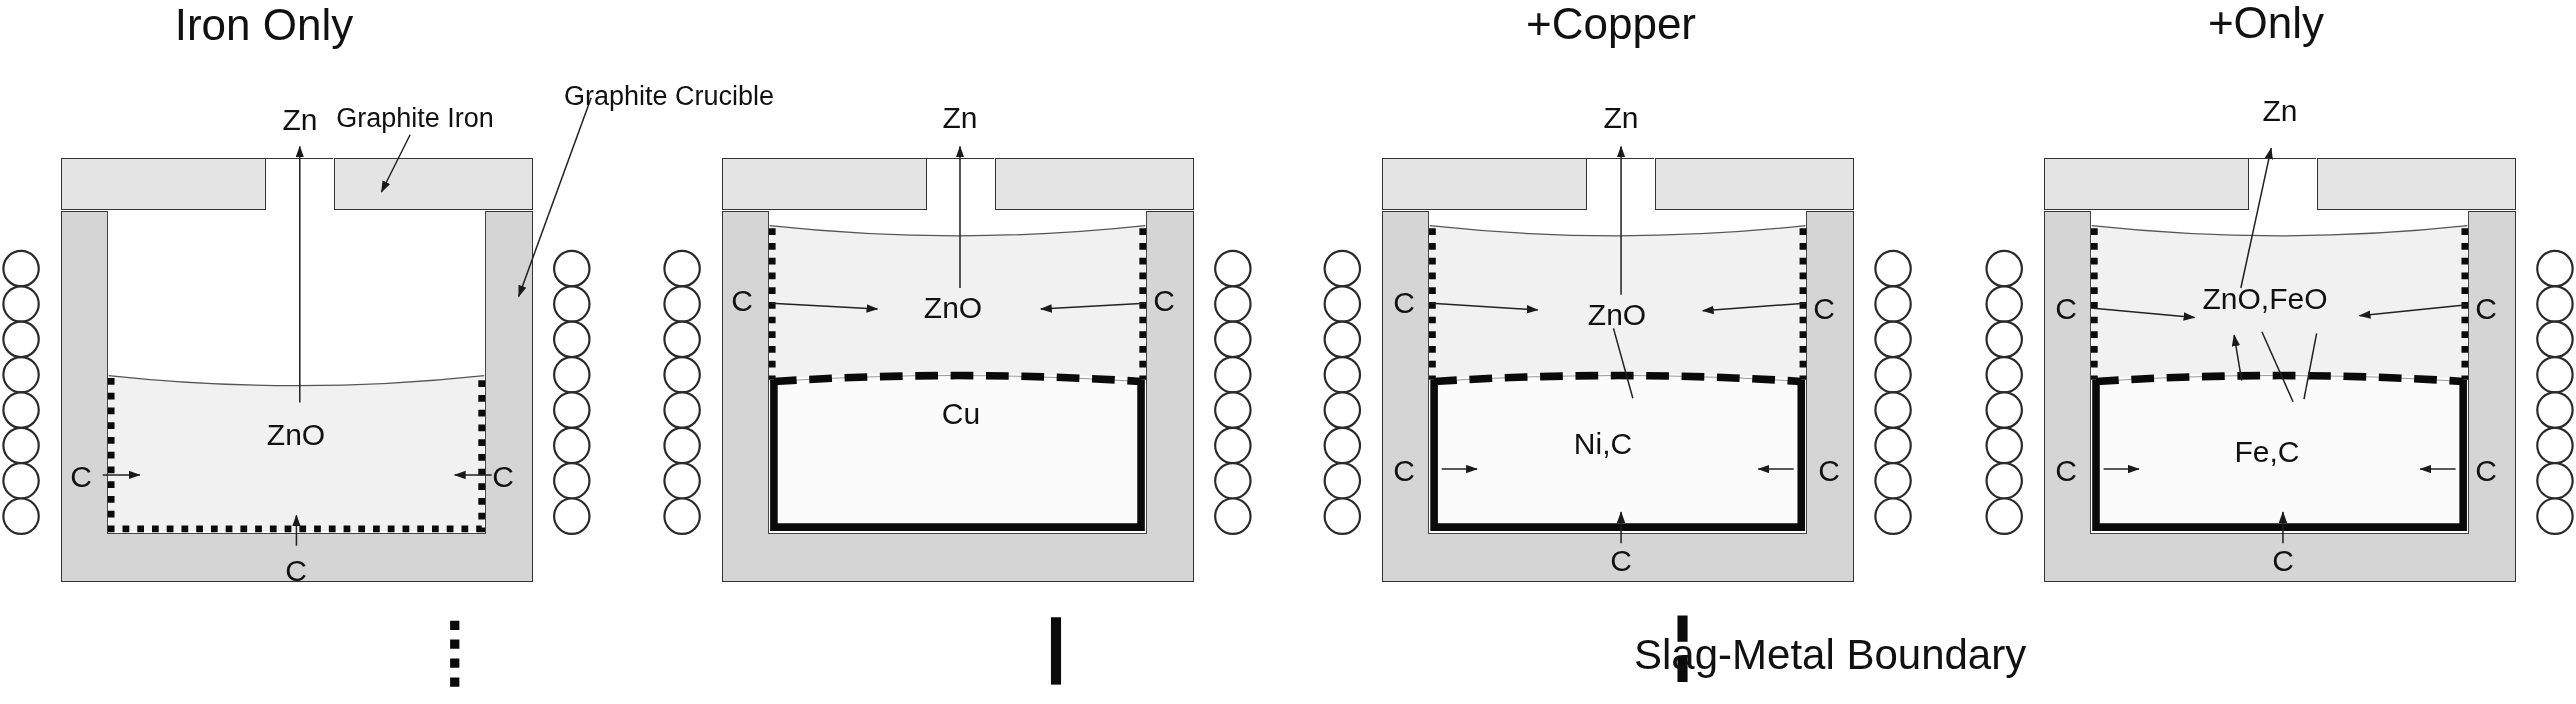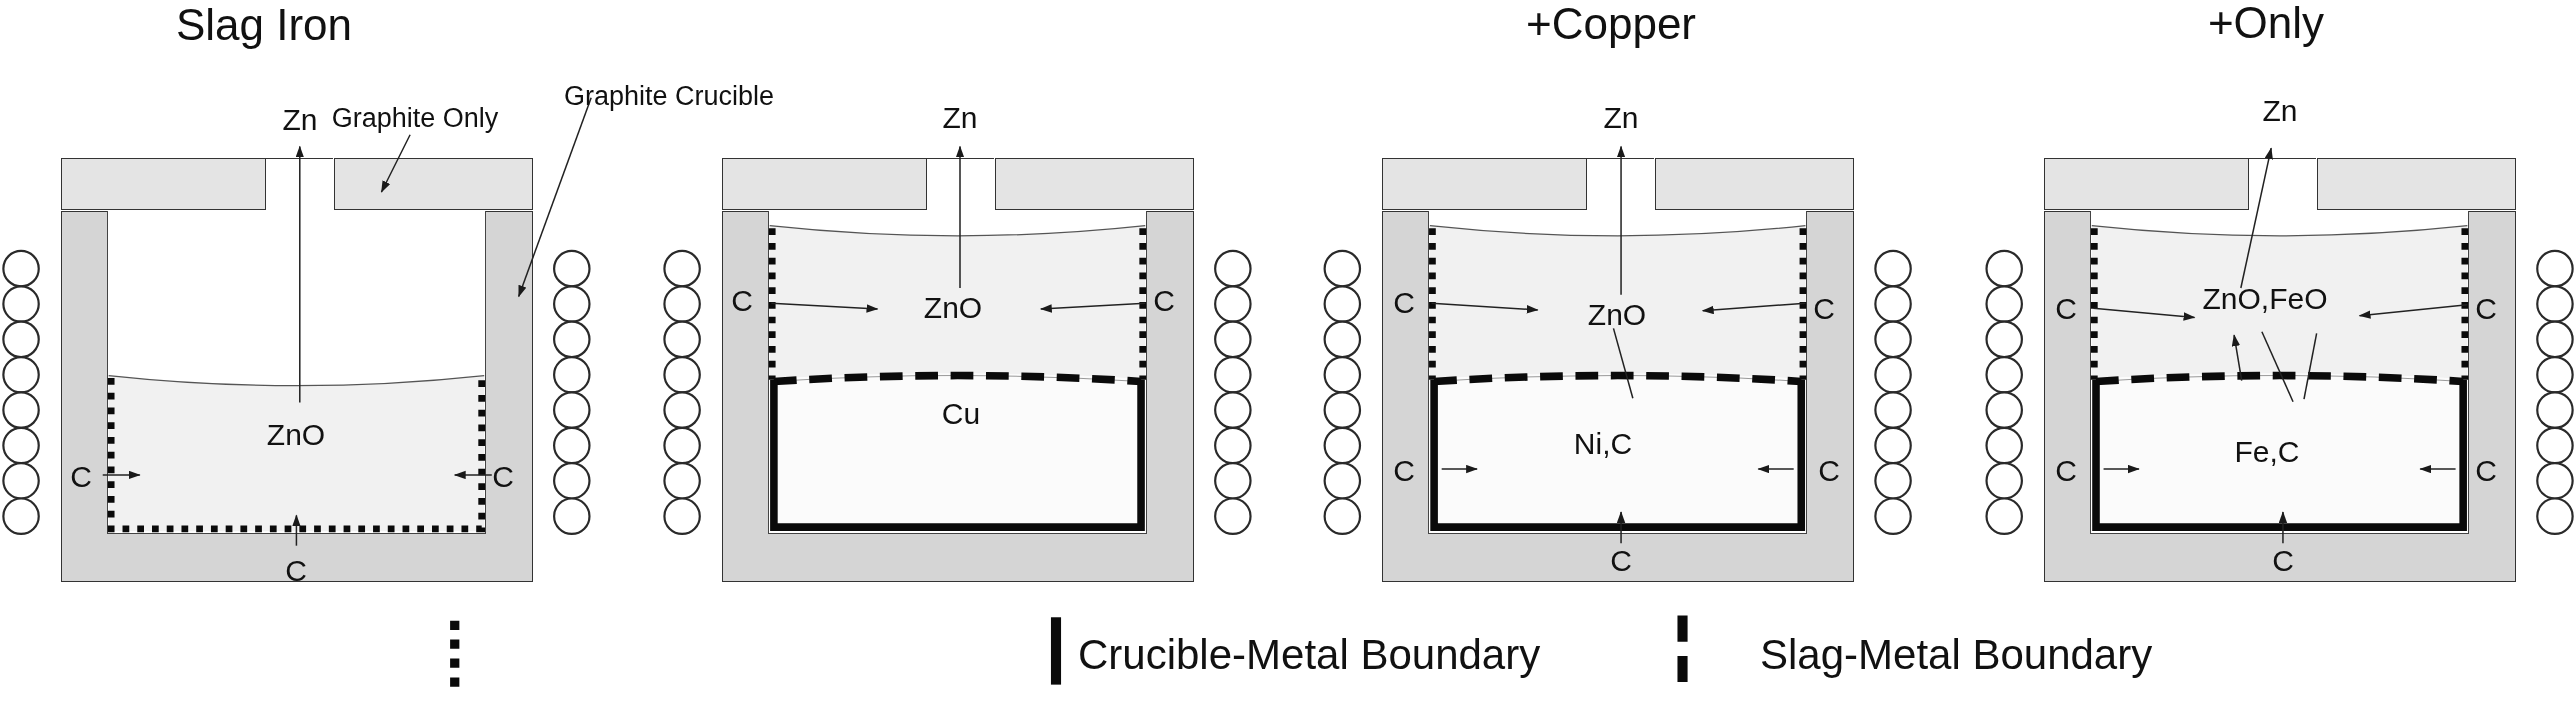--- a/index.html
+++ b/index.html
@@ -144,26 +144,26 @@
       <use href="#coilcol" x="3034"></use>
     </g>
 
     <g>
       <path d="M540,737 L540,818" stroke="#0a0a0a" stroke-width="11" stroke-dasharray="11 11.5"></path>
       <path d="M1254,733 L1254,813" stroke="#0a0a0a" stroke-width="12"></path>
       <path d="M1998,731 L1998,821" stroke="#0a0a0a" stroke-width="12" stroke-dasharray="31 17"></path>
     </g>
   </svg>
 
-  <div class="lbl title" style="left:264px;top:25px">Slag Iron</div>
+  <div class="lbl title" style="left:264px;top:25px">Iron Only</div>
   <div class="lbl title" style="left:1611px;top:23.6px">+Copper</div>
   <div class="lbl title" style="left:2266px;top:23px">+Only</div>
 
   <div class="lbl ann" style="left:669px;top:96px">Graphite Crucible</div>
-  <div class="lbl ann" style="left:415px;top:118px">Graphite Only</div>
+  <div class="lbl ann" style="left:415px;top:118px">Graphite Iron</div>
 
   <div class="lbl small" style="left:300px;top:120px">Zn</div>
   <div class="lbl small" style="left:296px;top:435px">ZnO</div>
   <div class="lbl small" style="left:81px;top:477px">C</div>
   <div class="lbl small" style="left:503px;top:477px">C</div>
   <div class="lbl small" style="left:296px;top:571px">C</div>
 
   <div class="lbl small" style="left:960px;top:118px">Zn</div>
   <div class="lbl small" style="left:953px;top:308px">ZnO</div>
   <div class="lbl small" style="left:961px;top:414px">Cu</div>
@@ -181,17 +181,16 @@
 
   <div class="lbl small" style="left:2280px;top:111px">Zn</div>
   <div class="lbl small" style="left:2265px;top:299px">ZnO,FeO</div>
   <div class="lbl small" style="left:2267px;top:452px">Fe,C</div>
   <div class="lbl small" style="left:2066px;top:309px">C</div>
   <div class="lbl small" style="left:2486px;top:309px">C</div>
   <div class="lbl small" style="left:2066px;top:471px">C</div>
   <div class="lbl small" style="left:2486px;top:471px">C</div>
   <div class="lbl small" style="left:2283px;top:561px">C</div>
 
-  <div class="lbl legend-text anchor-left" style="left:1078px;top:655px">Crucible-Metal Boundary</div>
-  <div class="lbl legend-text anchor-left" style="left:1760px;top:655px">Slag-Metal Boundary</div>
+  <div class="lbl legend-text anchor-left" style="left:1634px;top:655px">Slag-Metal Boundary</div>
 
 </div>
 
 
 </body></html>

